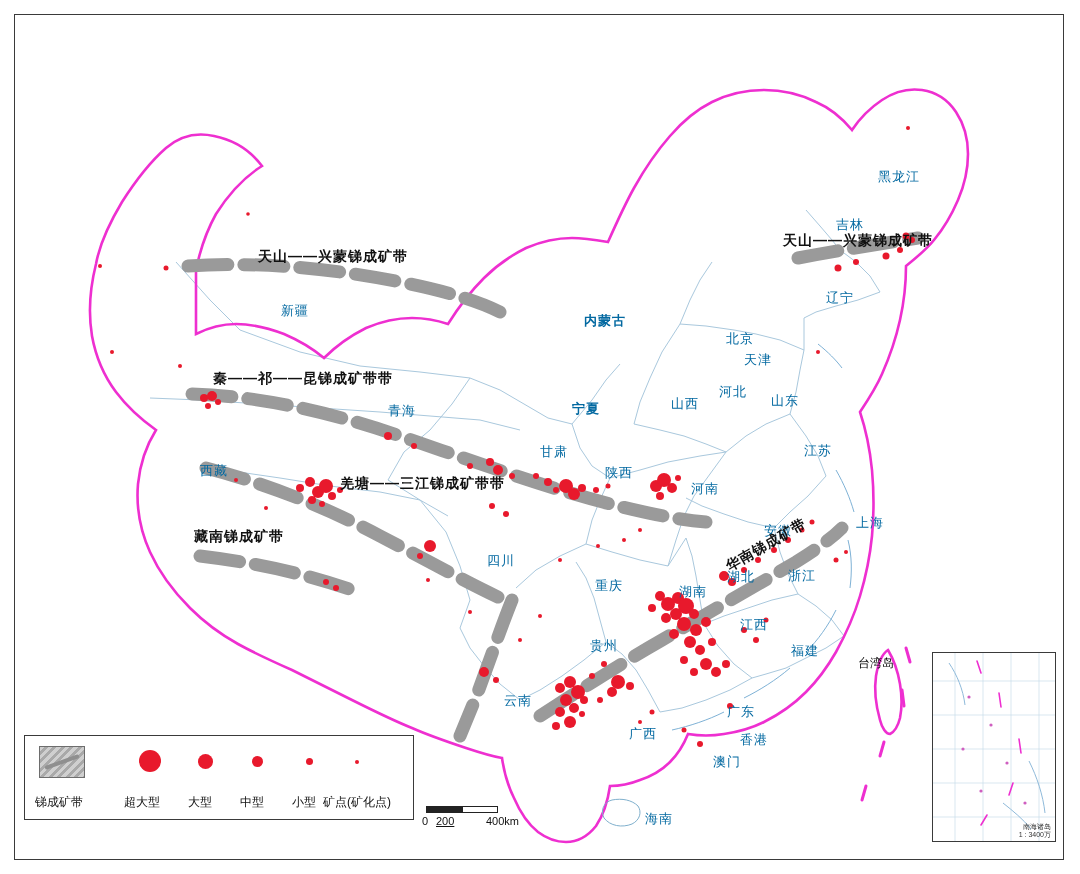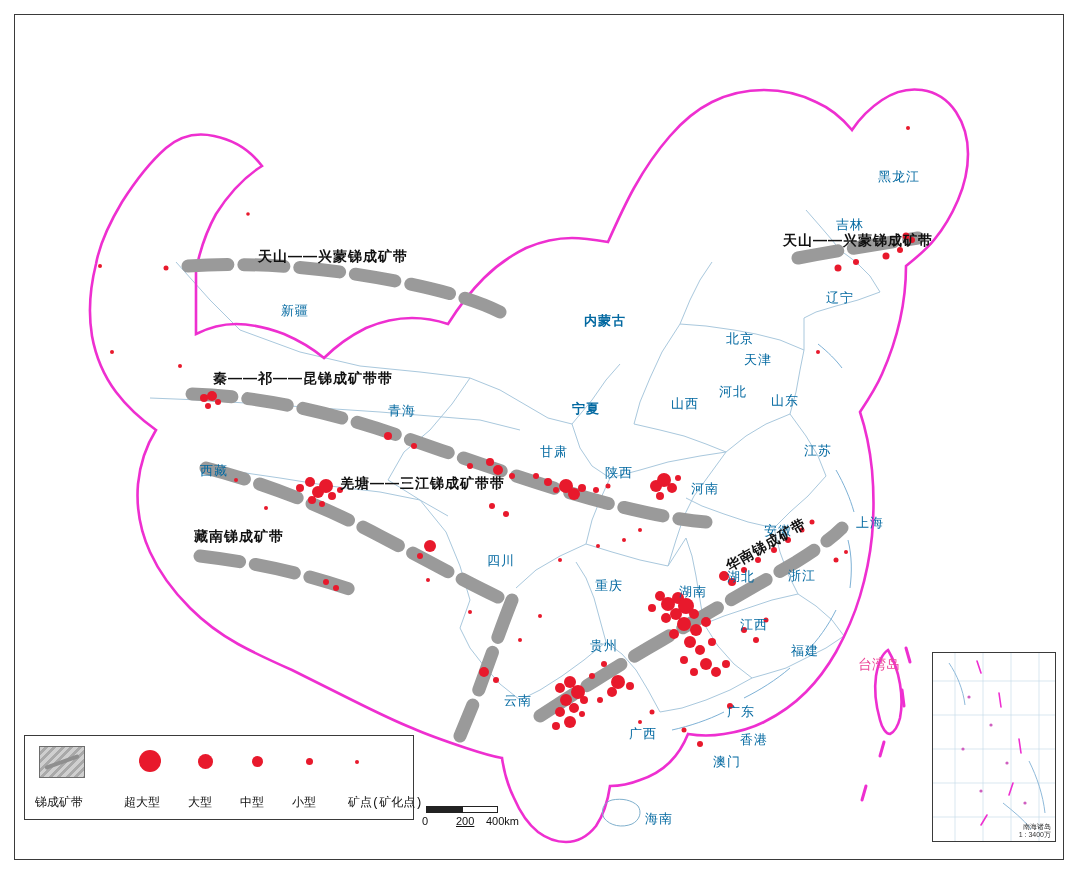--- a/index.html
+++ b/index.html
@@ -29,21 +29,21 @@
   
   .scalebar{position:absolute;left:420px;top:806px;}
   .sb-seg{position:absolute;top:0;height:7px;border:1px solid #222;box-sizing:border-box;}
   .sb-fill{background:#222;}
   .sb-empty{background:#fff;}
   .sb-text{position:absolute;top:9px;font-size:11px;color:#111;}
 
   
   .inset{position:absolute;left:932px;top:652px;width:124px;height:190px;border:1px solid #3a3a3a;background:#fff;box-sizing:border-box;overflow:hidden;}
   .inset-label{position:absolute;right:4px;bottom:2px;font-size:7px;color:#333;text-align:right;line-height:1.15;}
-  .tw-name{position:absolute;font-size:14px;color:#ec4899;line-height:1.2;text-align:center;}
+  .tw-name{position:absolute;font-size:12px;color:#000000;line-height:1.2;text-align:center;}
 </style>
 </head>
 <body>
 
 <div id="map-root">
 
   <div class="frame"></div>
 
   <svg class="layer" viewBox="0 0 1080 874" xmlns="http://www.w3.org/2000/svg">
 
@@ -378,28 +378,28 @@
       <div class="legend-dot" style="left:173px;top:18px;width:15px;height:15px;"></div>
       <div class="legend-dot" style="left:227px;top:20px;width:11px;height:11px;"></div>
       <div class="legend-dot" style="left:281px;top:22px;width:7px;height:7px;"></div>
       <div class="legend-dot" style="left:330px;top:24px;width:4px;height:4px;"></div>
     </div>
     <div class="legend-caption" style="left:10px;top:58px;">锑成矿带</div>
     <div class="legend-caption" style="left:99px;top:58px;">超大型</div>
     <div class="legend-caption" style="left:163px;top:58px;">大型</div>
     <div class="legend-caption" style="left:215px;top:58px;">中型</div>
     <div class="legend-caption" style="left:267px;top:58px;">小型</div>
-    <div class="legend-caption" style="left:323px;top:58px;font-family:Liberation Mono, monospace;">矿点(矿化点)</div>
+    <div class="legend-caption" style="left:298px;top:58px;">矿点(矿化点)</div>
   </div>
 
   <div class="scalebar">
     <div class="sb-seg sb-fill" style="left:6px;width:36px;"></div>
     <div class="sb-seg sb-empty" style="left:42px;width:36px;"></div>
     <div class="sb-text" style="left:2px;">0</div>
-    <div class="sb-text" style="left:36px;text-decoration:underline;">200</div>
+    <div class="sb-text" style="left:16px;text-decoration:underline;">200</div>
     <div class="sb-text" style="left:66px;">400km</div>
   </div>
 
   <div class="inset">
     <svg width="124" height="190" viewBox="0 0 124 190" xmlns="http://www.w3.org/2000/svg">
       <g stroke="#c9dcea" stroke-width="0.7" fill="none">
         <path d="M0,28 H124 M0,62 H124 M0,96 H124 M0,130 H124 M0,164 H124"></path>
         <path d="M22,0 V190 M50,0 V190 M78,0 V190 M106,0 V190"></path>
       </g>
       <g fill="none" stroke="#8fbada" stroke-width="1">

